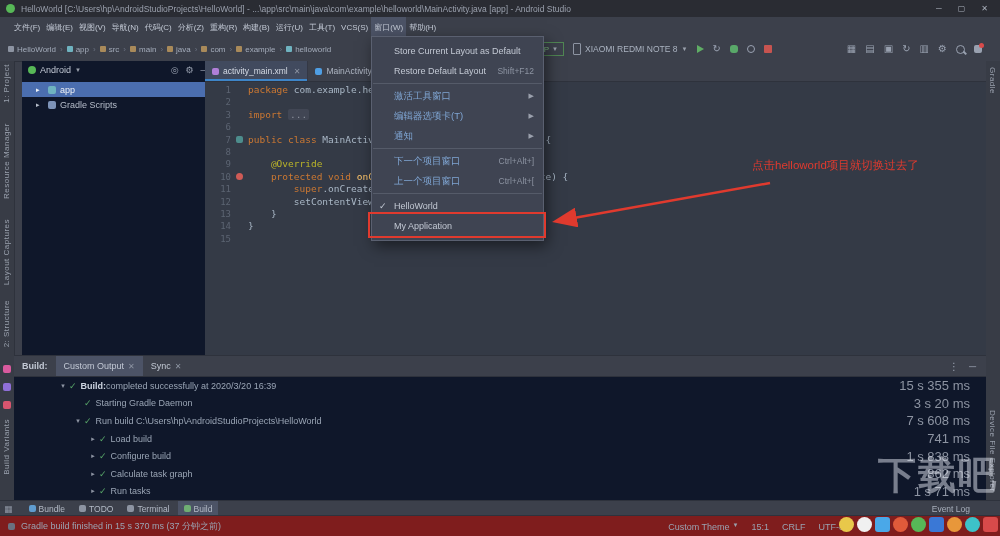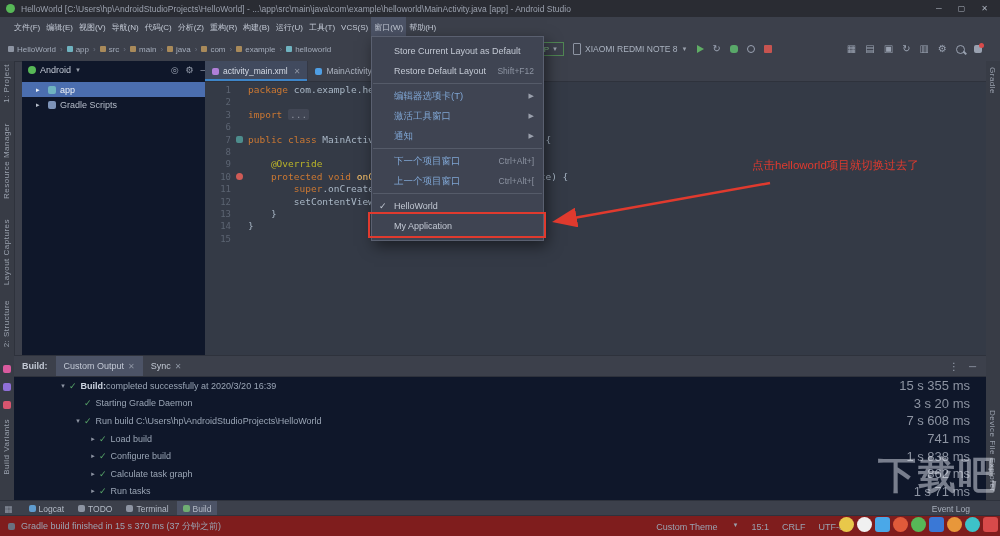--- a/index.html
+++ b/index.html
@@ -105,21 +105,21 @@
               display:flex;align-items:center;font-size:8.5px;color:#b3bac6;padding:0 4px;gap:2px}
   .bb-switch{font-size:9px;color:#8d94a2;margin-right:8px}
   .bb-item{display:flex;align-items:center;gap:3px;height:15px;padding:0 6px;white-space:nowrap}
   .bb-item.sel{background:#4c5366}
   .bb-ic{width:7px;height:7px;border-radius:2px;flex:none}
   .event-log{margin-left:auto;padding-right:26px;color:#a8afbc}
   .status-bar{position:absolute;left:0;right:0;top:515px;height:21px;background:#7f1d1d;border-top:1px solid #2e323c;
               display:flex;align-items:center;gap:6px;font-size:9px;color:#9aa3b2;padding:0 8px}
   .sb-ic{width:7px;height:7px;border-radius:2px;background:#6a7180;flex:none}
   .sb-right{margin-left:auto;display:flex;align-items:center;gap:13px;padding-right:148px}
-  .sb-seg{display:flex;align-items:flex-start;gap:15px;white-space:nowrap}
+  .sb-seg{display:flex;align-items:flex-start;gap:3px;white-space:nowrap}
   .taskbar{position:absolute;right:2px;top:517px;display:flex;gap:3px;z-index:60;align-items:center}
   .tb-i{width:15px;height:15px;border-radius:50%}
 </style>
 </head>
 <body>
 
 <div id="app">
 
   <div class="titlebar">
     <span class="as-logo"></span>
@@ -400,25 +400,25 @@
   <div class="popup">
       <div class="pm-item">
         <span>Store Current Layout as Default</span>
       </div>
       <div class="pm-item">
         <span>Restore Default Layout</span>
         <span class="sc">Shift+F12</span>
       </div>
       <div class="pm-sep"></div>
       <div class="pm-item cn">
+        <span>激活工具窗口</span>
+        <span class="sub">▶</span>
+      </div>
+      <div class="pm-item cn">
         <span>编辑器选项卡(T)</span>
-        <span class="sub">▶</span>
-      </div>
-      <div class="pm-item cn">
-        <span>激活工具窗口</span>
         <span class="sub">▶</span>
       </div>
       <div class="pm-item cn">
         <span>通知</span>
         <span class="sub">▶</span>
       </div>
       <div class="pm-sep"></div>
       <div class="pm-item cn">
         <span>下一个项目窗口</span>
         <span class="sc">Ctrl+Alt+]</span>
@@ -448,21 +448,21 @@
     <line x1="770" y1="183" x2="557" y2="221" stroke="#e03a2e" stroke-width="2.5" marker-end="url(#arr)"></line>
   </svg>
 
   <div class="watermark">下载吧</div>
 
   <div class="bottom-bar">
     <span class="bb-switch">▦</span>
     <span style="display:flex;gap:2px;height:100%">
         <span class="bb-item">
           <span class="bb-ic" style="background: rgb(95, 156, 207);"></span>
-          <span>Logcat</span>
+          <span>Bundle</span>
         </span>
         <span class="bb-item">
           <span class="bb-ic" style="background: rgb(141, 148, 162);"></span>
           <span>TODO</span>
         </span>
         <span class="bb-item">
           <span class="bb-ic" style="background: rgb(141, 148, 162);"></span>
           <span>Terminal</span>
         </span>
         <span class="bb-item sel">

